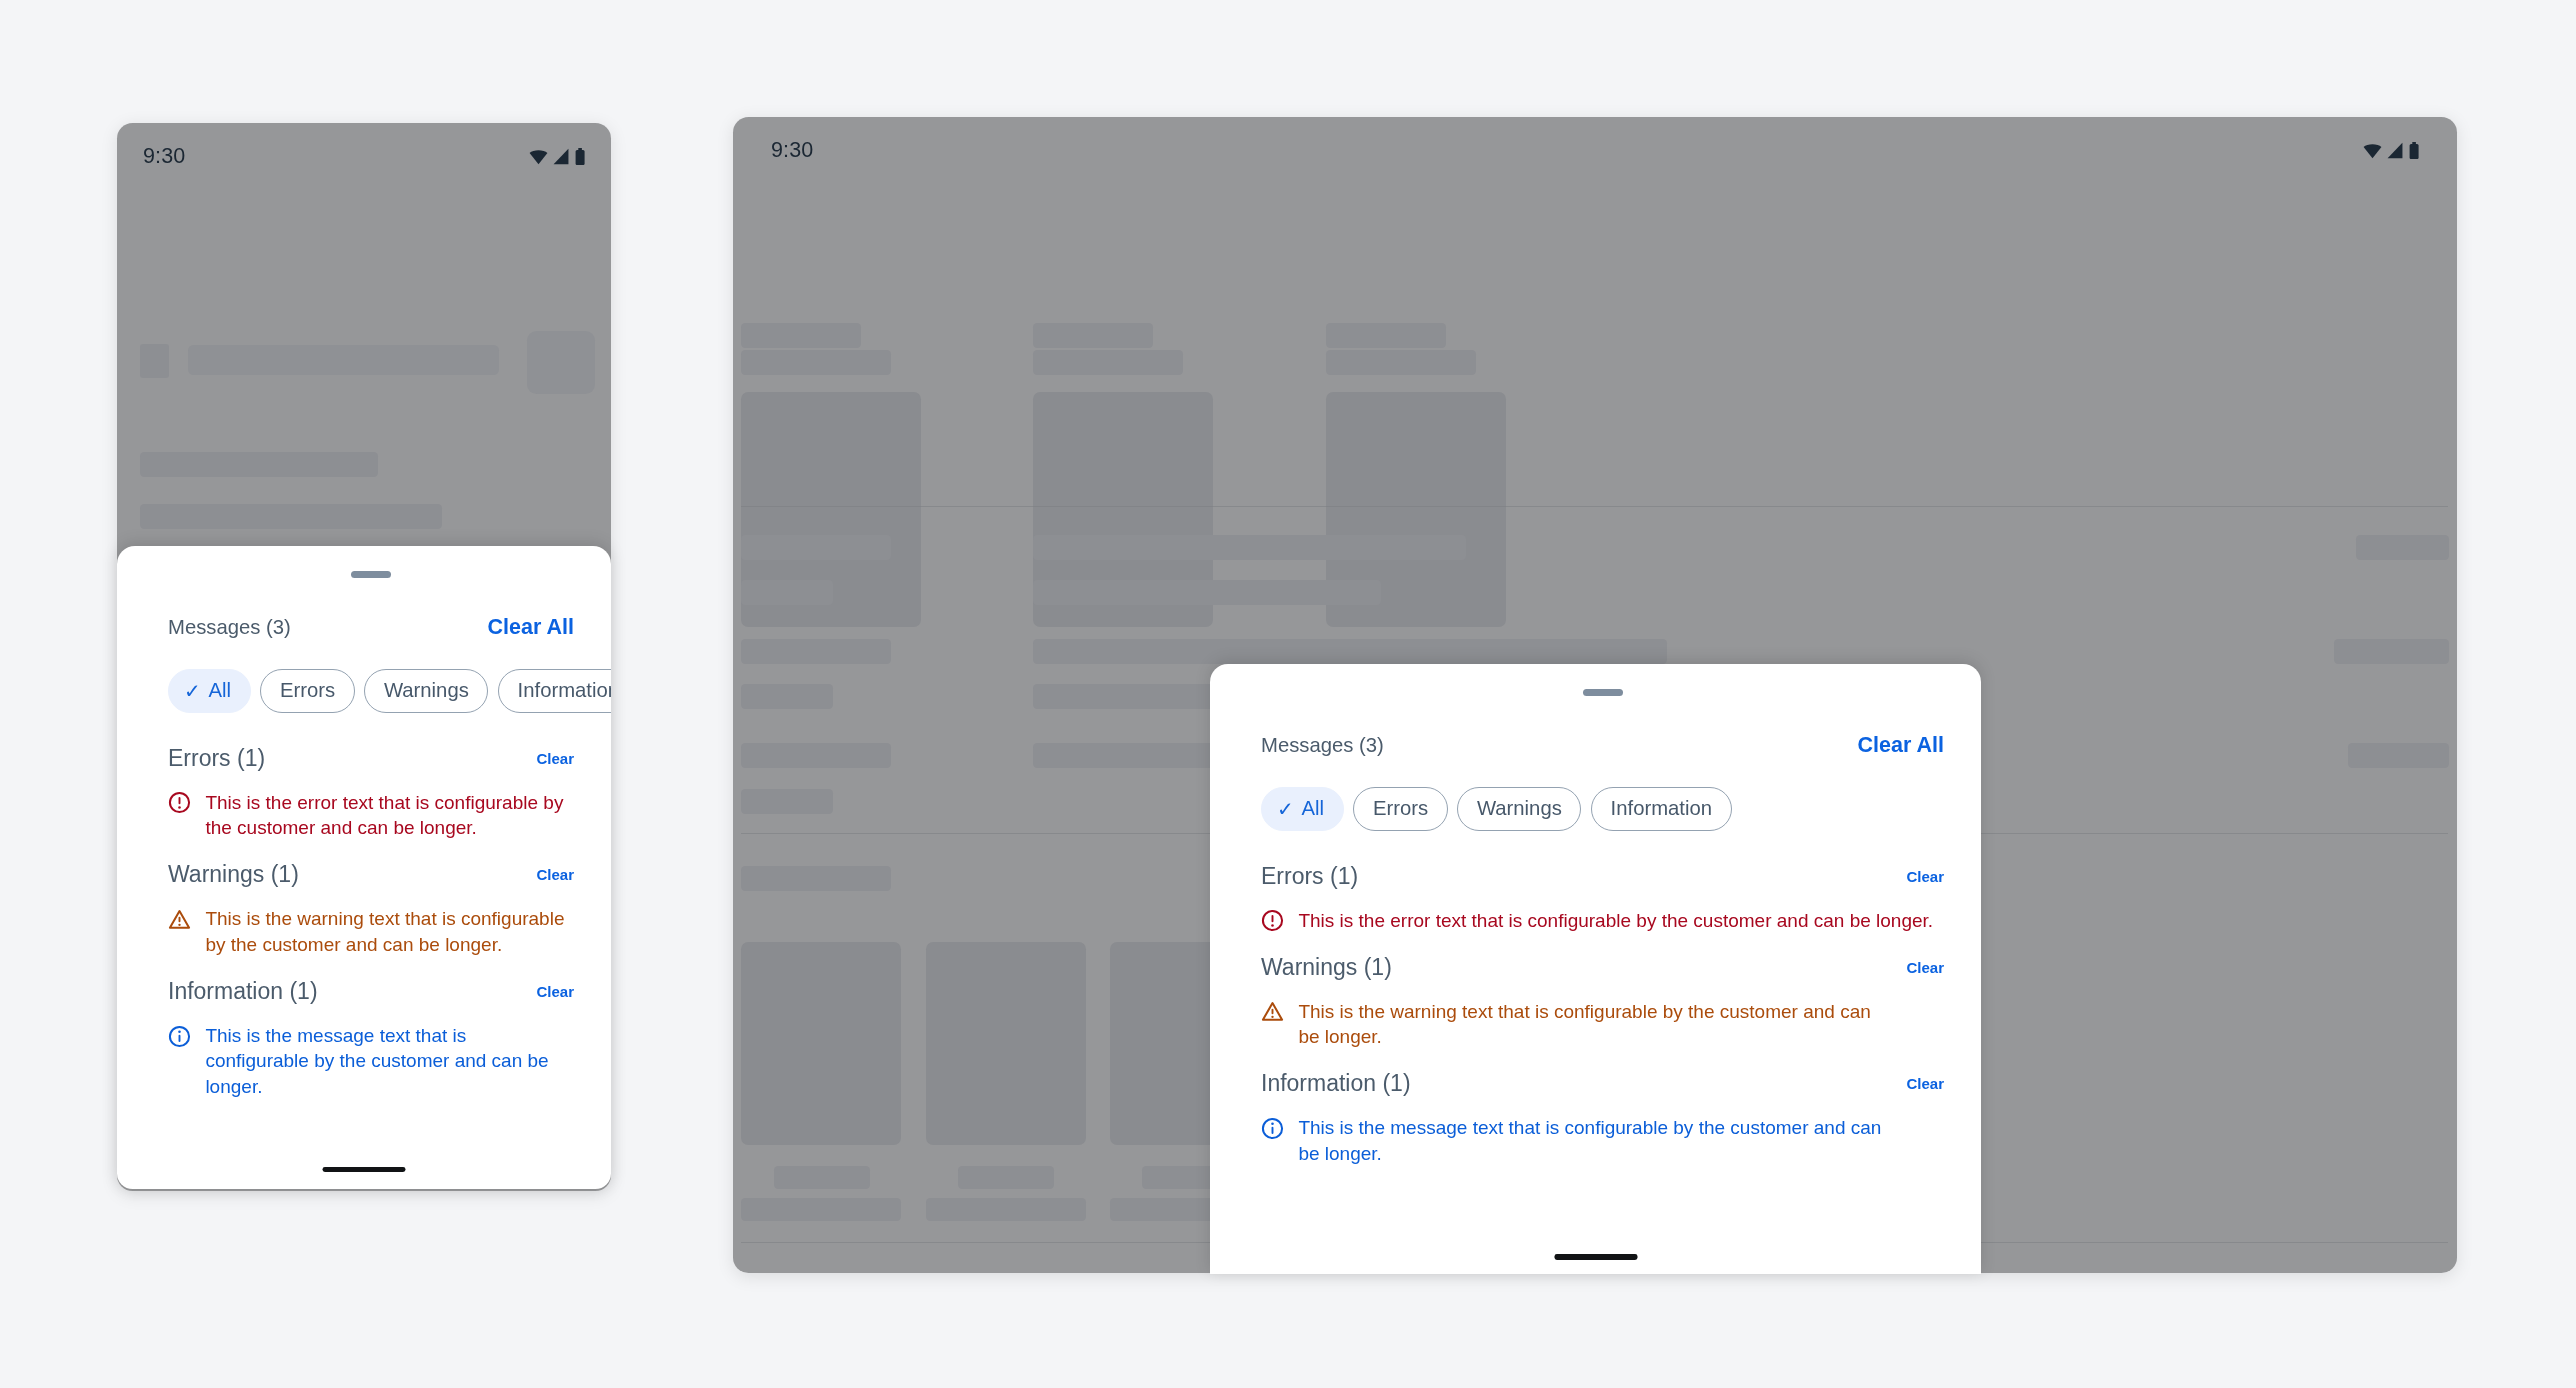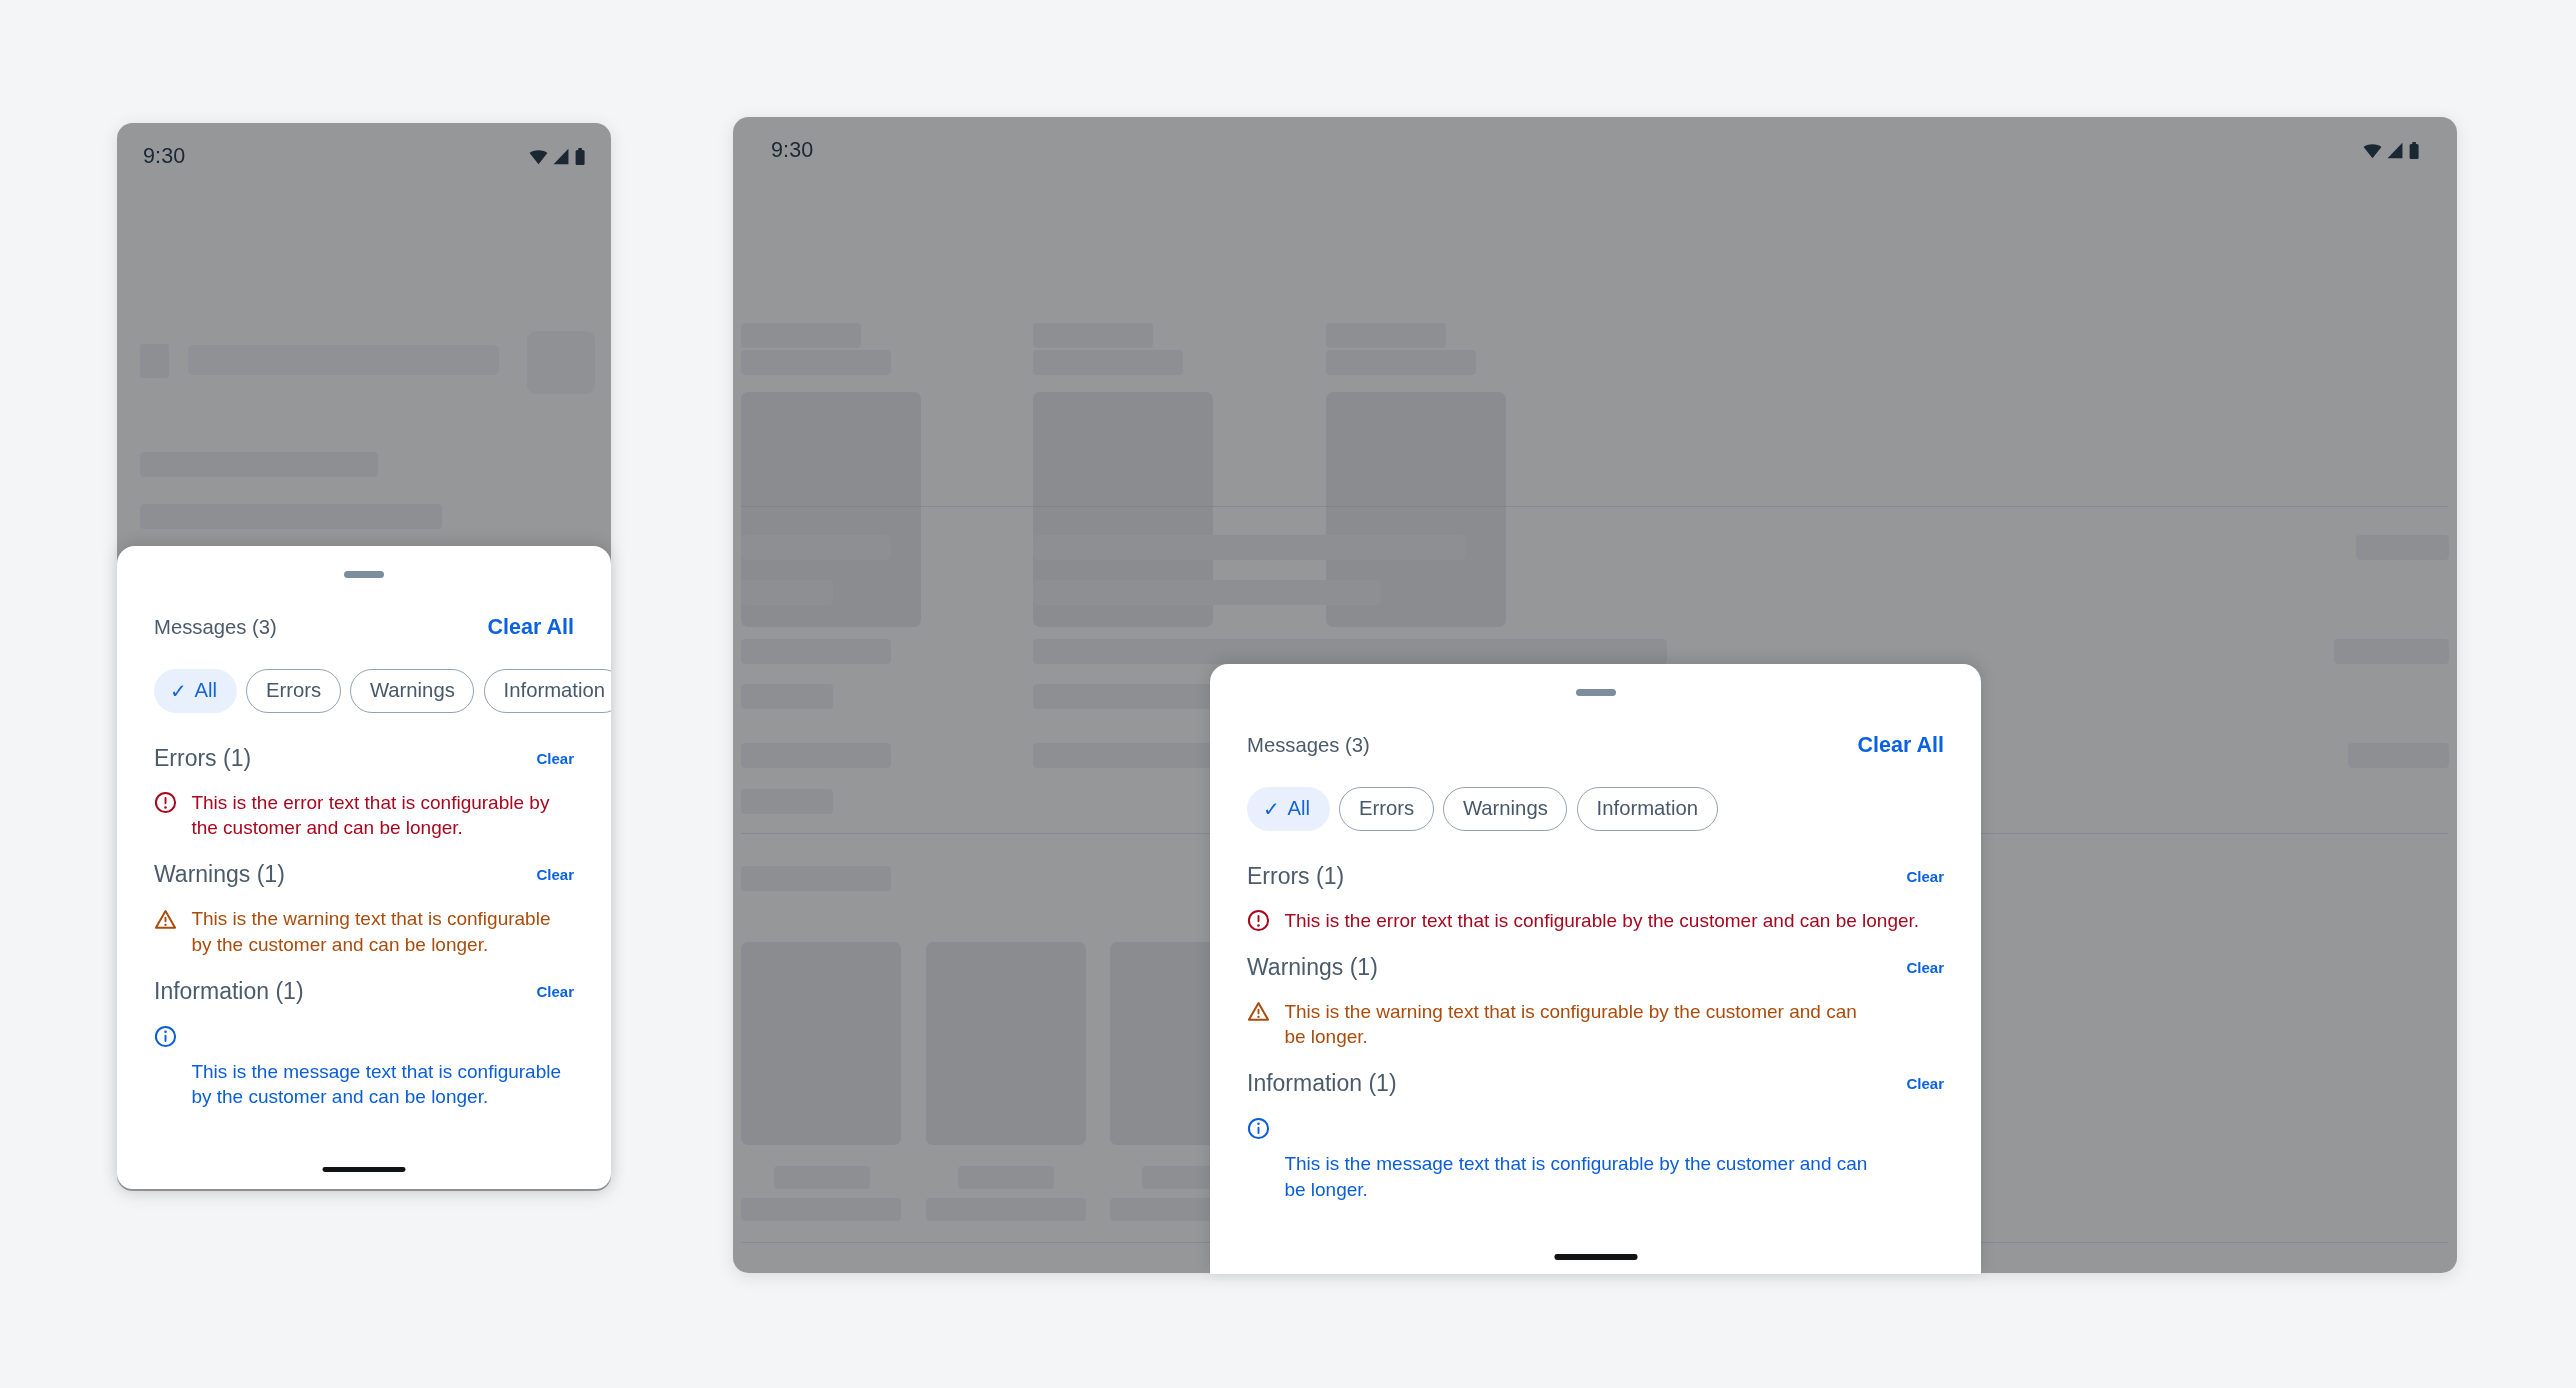--- a/index.html
+++ b/index.html
@@ -56,20 +56,21 @@
   .sk.rsq { border-radius: 9.6px; background: #8f9195; }
   .divider { position: absolute; height: 1.2px; background: #7b7d81; opacity: 0.55; }
 
   
   .sheet {
     position: absolute;
     background: #ffffff;
     box-shadow: 0 -2.4px 15.6px rgba(0,0,0,0.13);
     overflow: hidden;
     box-sizing: border-box;
+    padding-left: 14px;
   }
   .sheet.phone-sheet {
     left: 117px; top: 546px;
     width: 494px; height: 643px;
     border-radius: 18px 18px 15.6px 15.6px;
   }
   .sheet.tablet-sheet {
     left: 1210px; top: 664px;
     width: 771px; height: 610px;
     border-radius: 18px 18px 0 0;
@@ -132,21 +133,21 @@
 
   .msg-row { display: flex; align-items: flex-start; }
   .phone-sheet .msg-row { padding: 0 37px 0 37px; }
   .tablet-sheet .msg-row { padding: 0 37px 0 37px; }
   .msg-ico { flex: 0 0 auto; margin-right: 14.4px; margin-top: 1.8px; }
   .msg-ico svg { display: block; }
   .msg-text { font-size: 19px; line-height: 1.35; }
 
   .msg-error .msg-text { color: #a8081f; }
   .msg-warn  .msg-text { color: #ab4c0c; }
-  .msg-info  .msg-text { color: #0b5ed8; margin-top: 36px; }
+  .msg-info  .msg-text { color: #0b5ed8; }
 
   .home-indicator {
     position: absolute;
     bottom: 17px; left: 50%; transform: translateX(-50%);
     background: #111315;
     border-radius: 2.4px;
   }
   .phone-sheet .home-indicator { width: 83px; height: 5.4px; }
   .tablet-sheet .home-indicator { width: 83px; height: 5.4px; bottom: 14.4px; }
 

